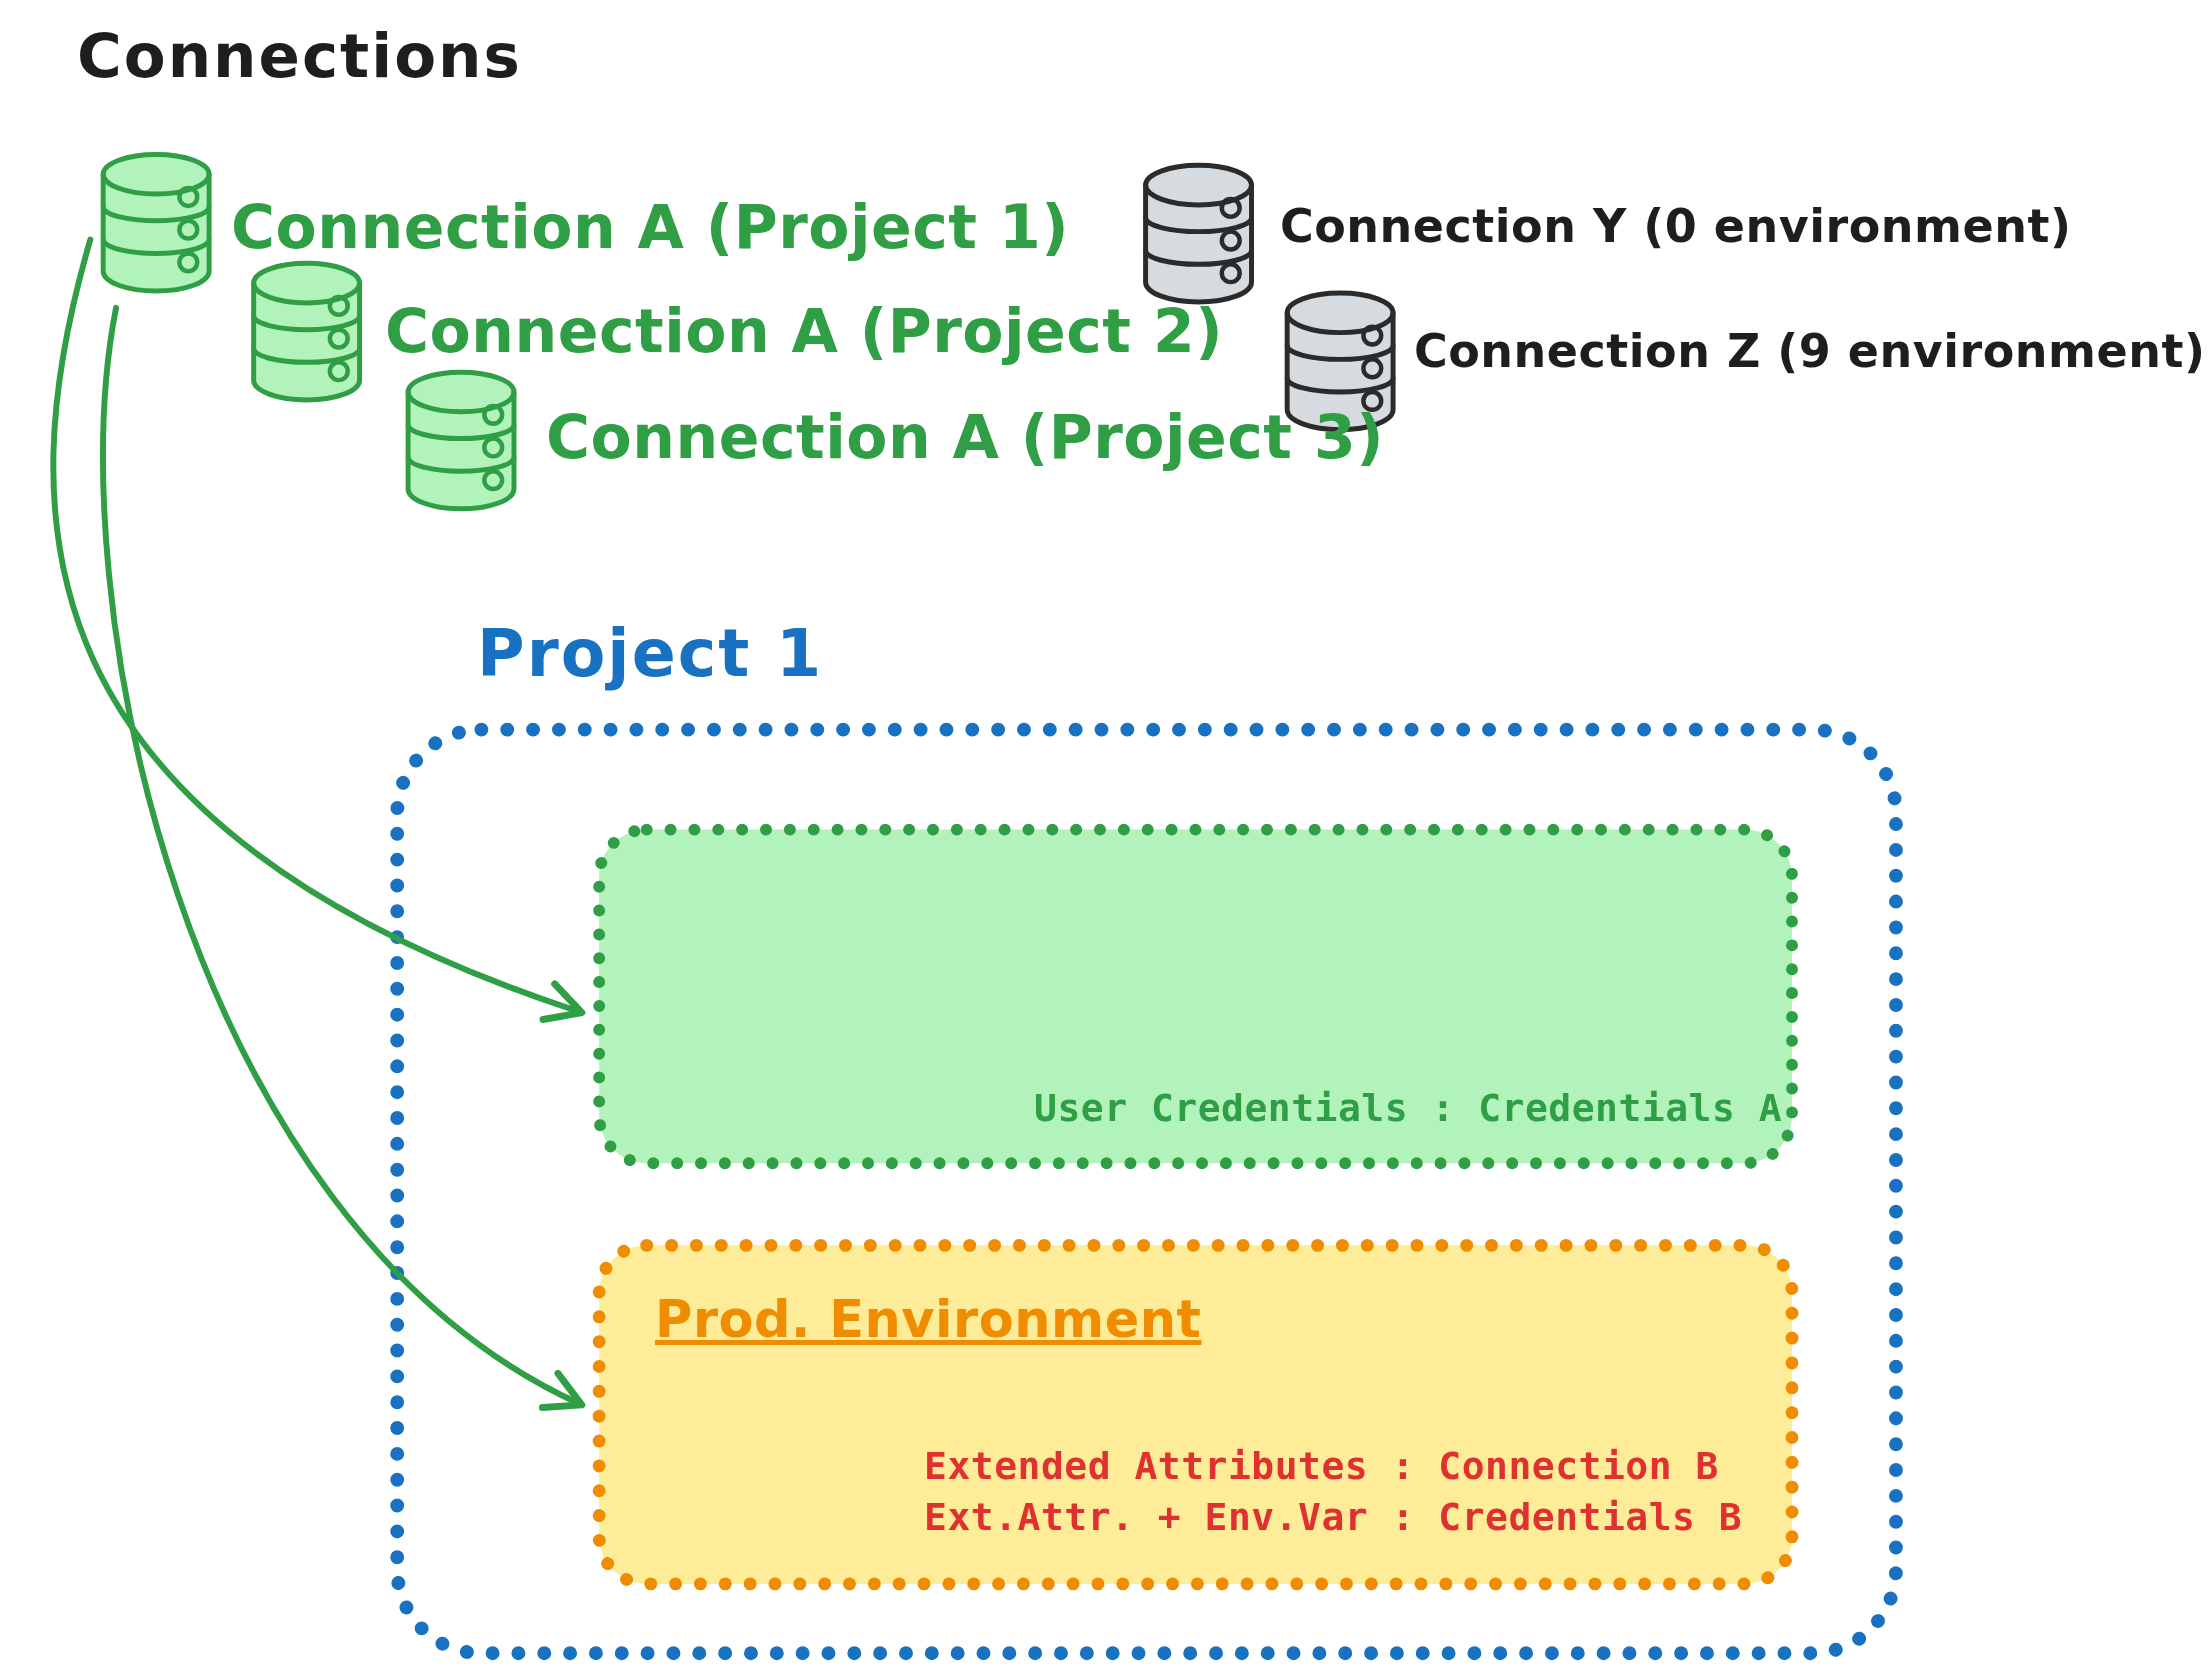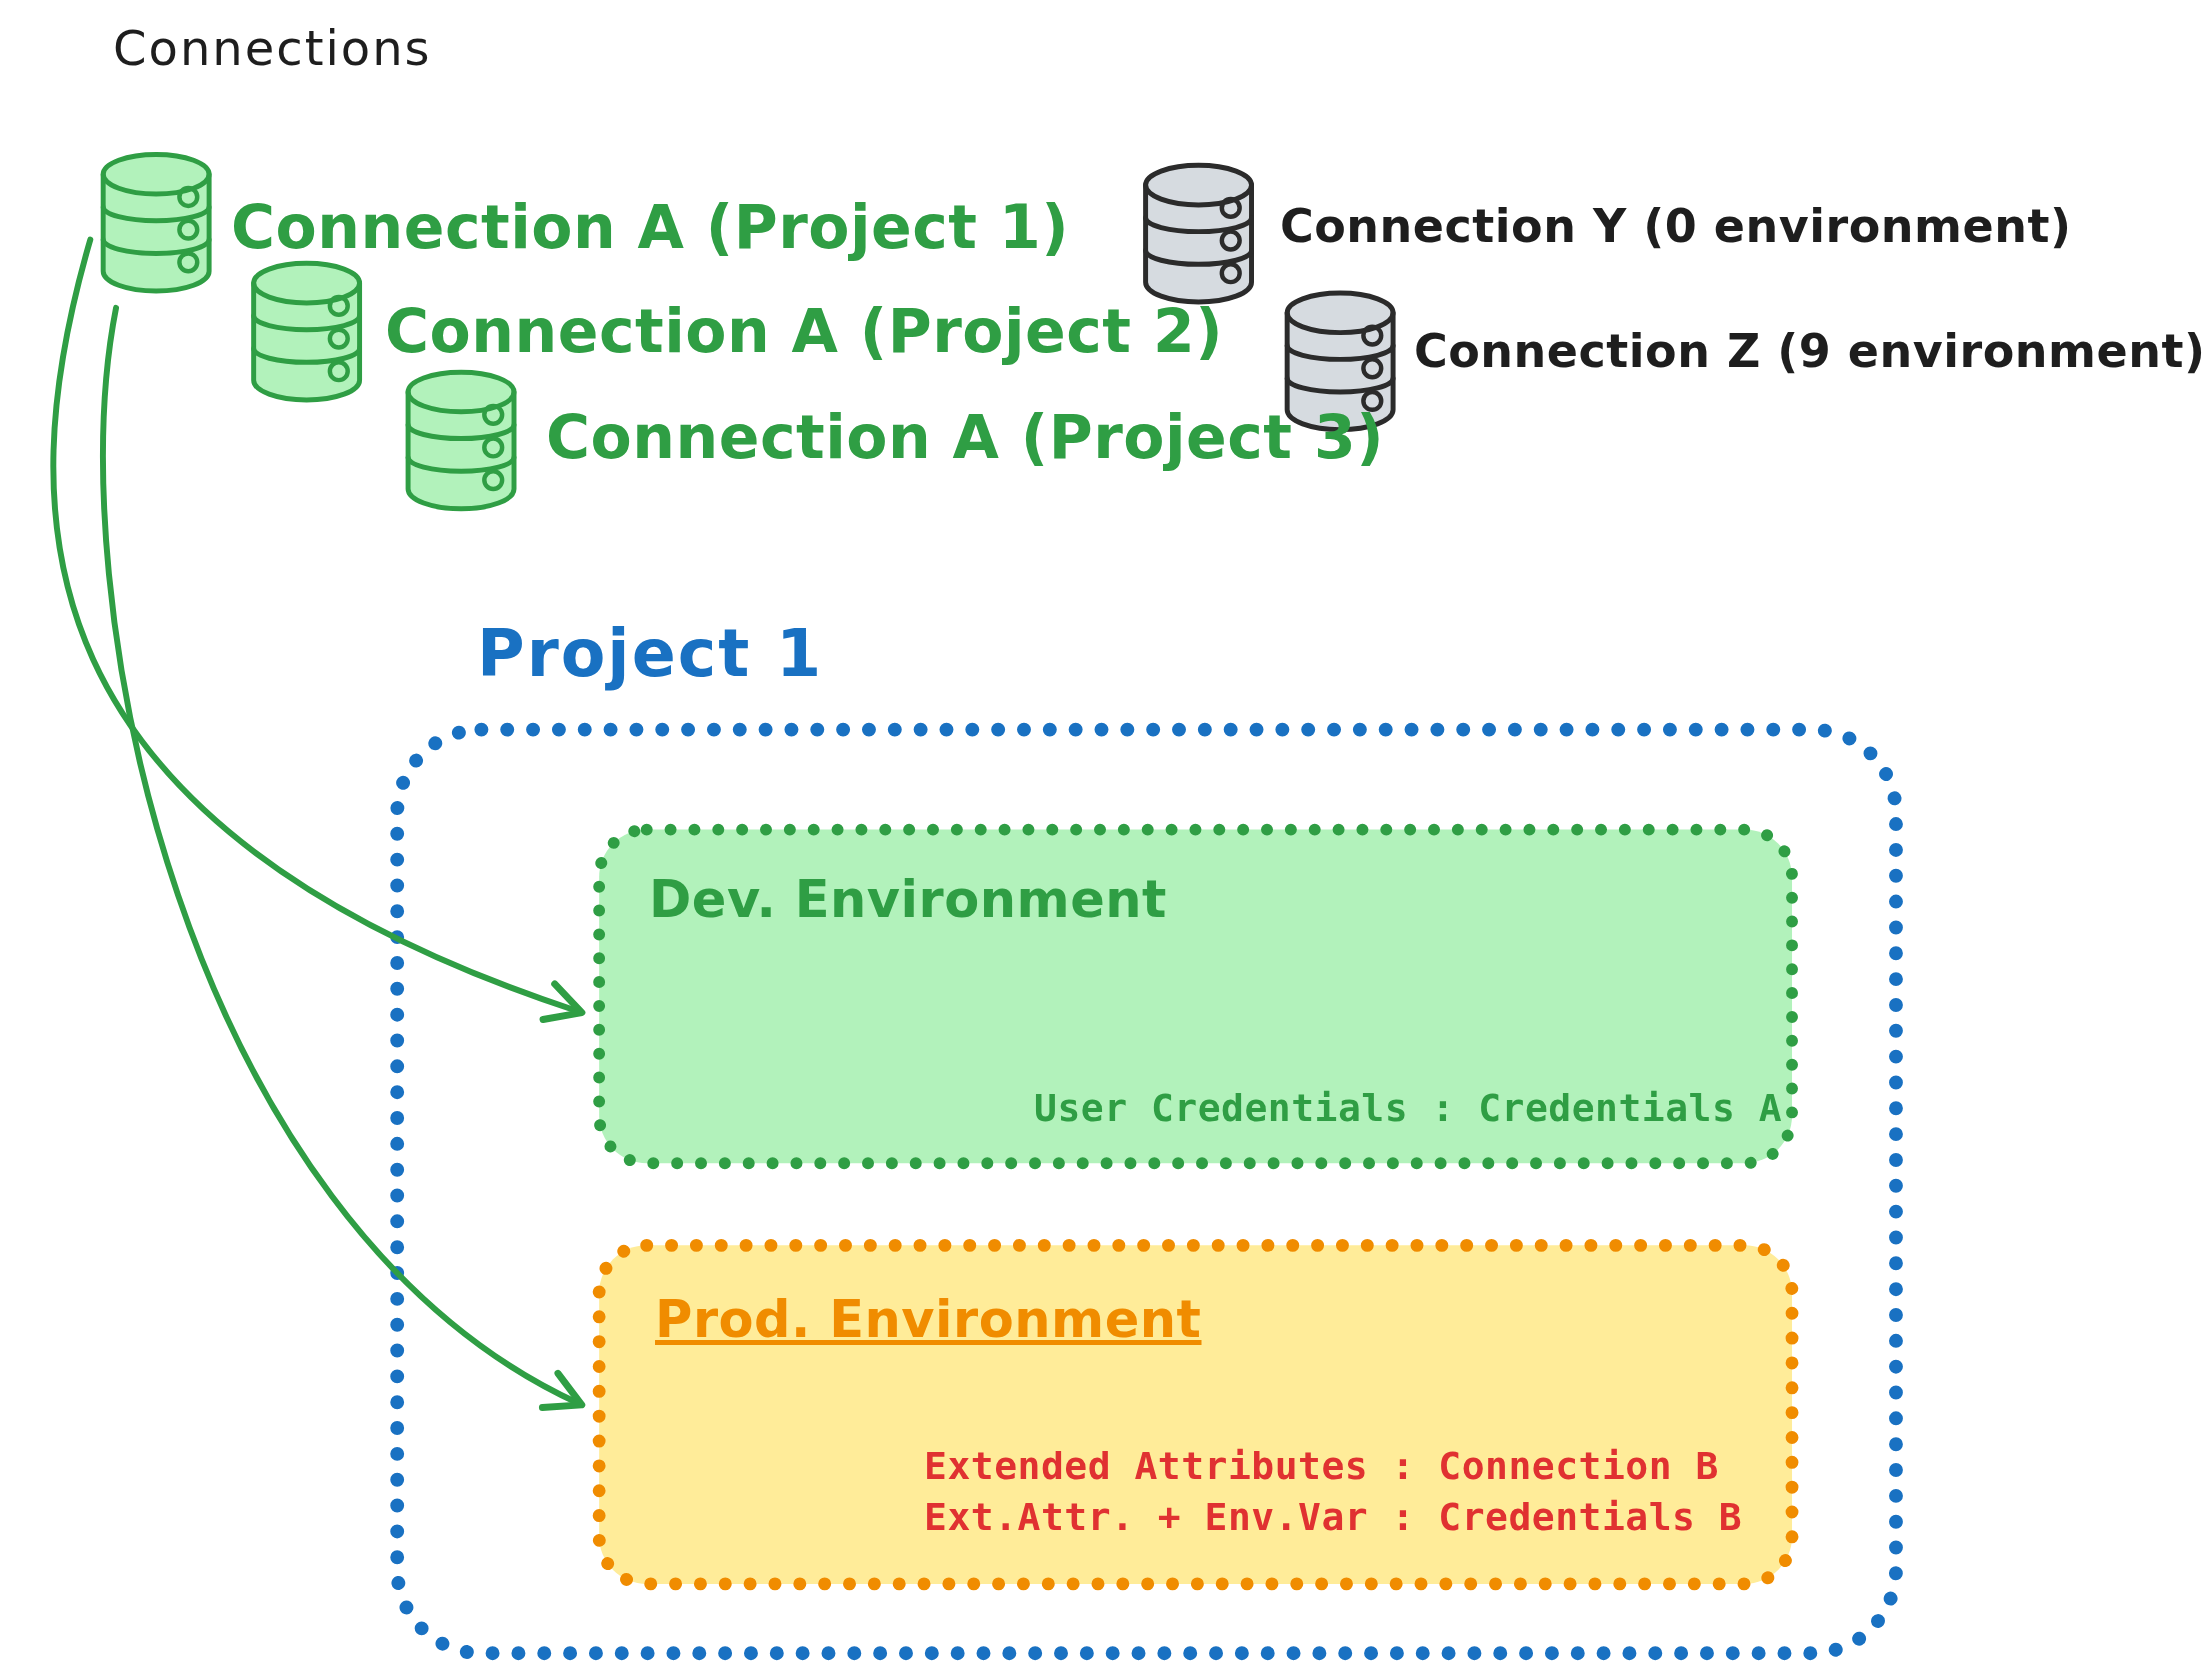--- a/index.html
+++ b/index.html
@@ -16,21 +16,21 @@
     white-space:nowrap;
     line-height:1.12;
     letter-spacing:0.5px;
   }
   .hand{font-weight:600;}
   .mono{
     font-family:"DejaVu Sans Mono",monospace;
     font-weight:700;
     letter-spacing:0.5px;
   }
-  .title-black{left:77px;top:22px;font-size:48px;font-weight:400;color:#1e1e1e;letter-spacing:2px;margin-left:36px;}
+  .title-black{left:77px;top:22px;font-size:61px;font-weight:700;color:#1e1e1e;letter-spacing:2px;}
   .conn-green{color:#2f9e44;font-size:60px;}
   .conn-black{color:#1e1e1e;font-size:46px;}
   .c1{left:231px;top:194px;}
   .c2{left:385px;top:298px;}
   .c3{left:546px;top:404px;}
   .cy{left:1280px;top:201px;}
   .cz{left:1414px;top:326px;}
   .project-title{left:477px;top:602px;font-size:65px;font-weight:700;color:#1971c2;letter-spacing:2px;margin-top:16px;}
   .env-name{font-size:51px;}
   .dev-name{left:649px;top:871px;color:#2f9e44;}
@@ -82,21 +82,20 @@
 
   <div class="lbl hand conn-green c1">Connection A (Project 1)</div>
   <div class="lbl hand conn-green c2">Connection A (Project 2)</div>
   <div class="lbl hand conn-green c3">Connection A (Project 3)</div>
 
   <div class="lbl hand conn-black cy">Connection Y (0 environment)</div>
   <div class="lbl hand conn-black cz">Connection Z (9 environment)</div>
 
   <div class="lbl project-title">Project 1</div>
 
-  <div class="lbl hand env-name dev-name">Dev. Environment</div>
   <div class="lbl mono map-text dev-map0">User Credentials : Credentials A</div>
 
   <div class="lbl hand env-name prod-name">Prod. Environment</div>
   <div class="lbl mono map-text prod-map0">Extended Attributes : Connection B</div>
   <div class="lbl mono map-text prod-map1">Ext.Attr. + Env.Var : Credentials B</div>
 
 </div>
 
 
 </body></html>

